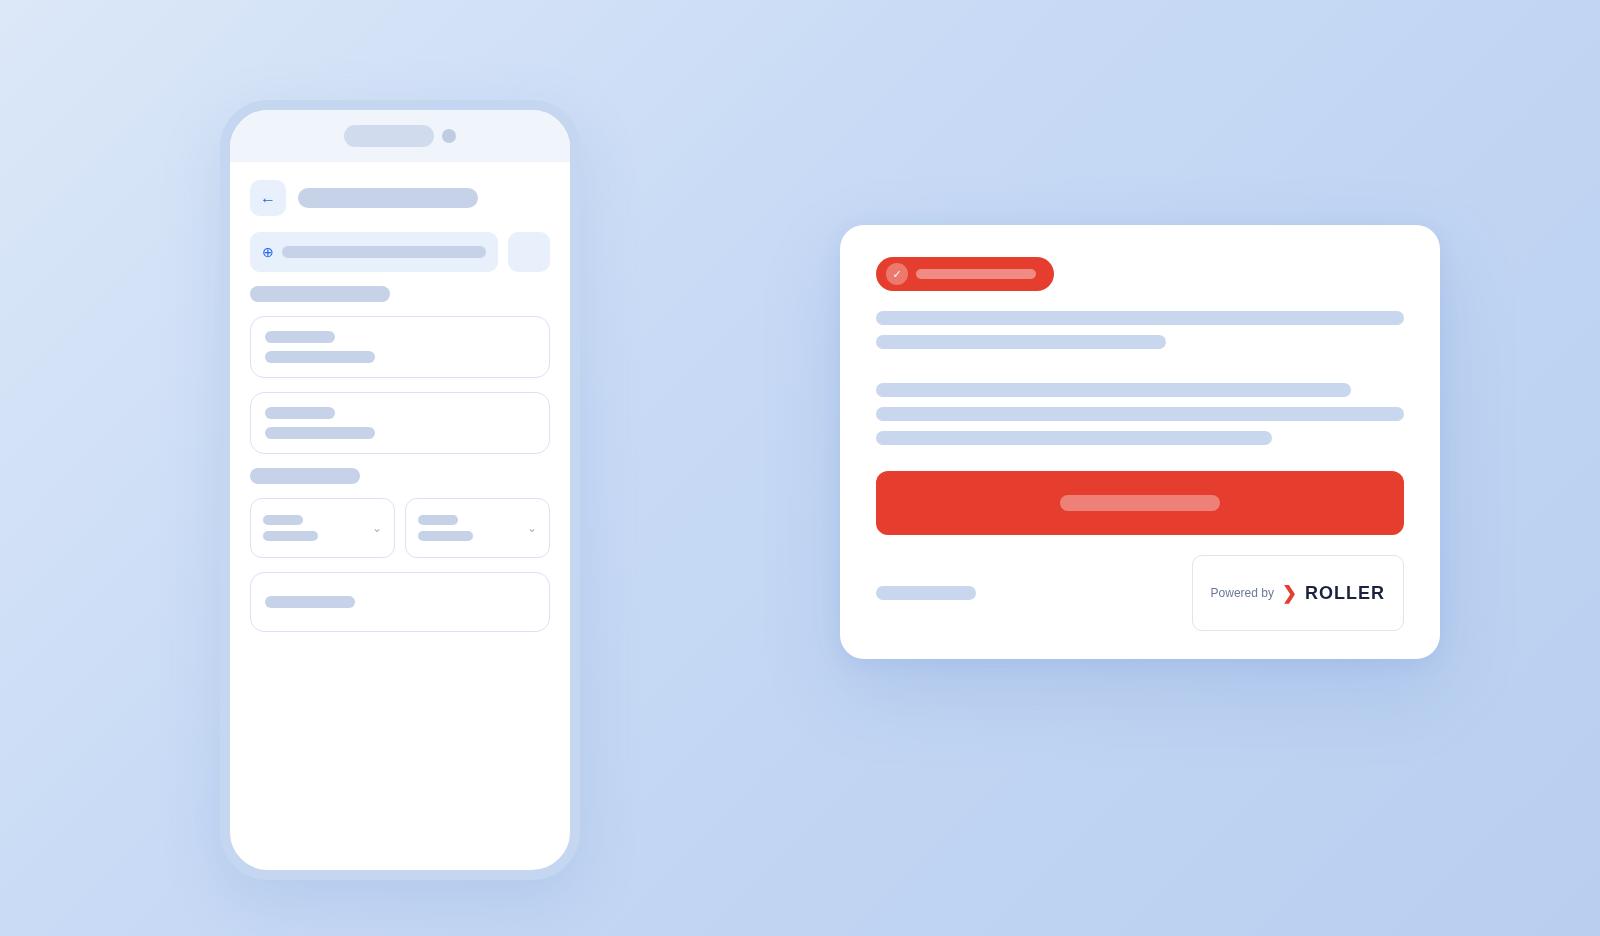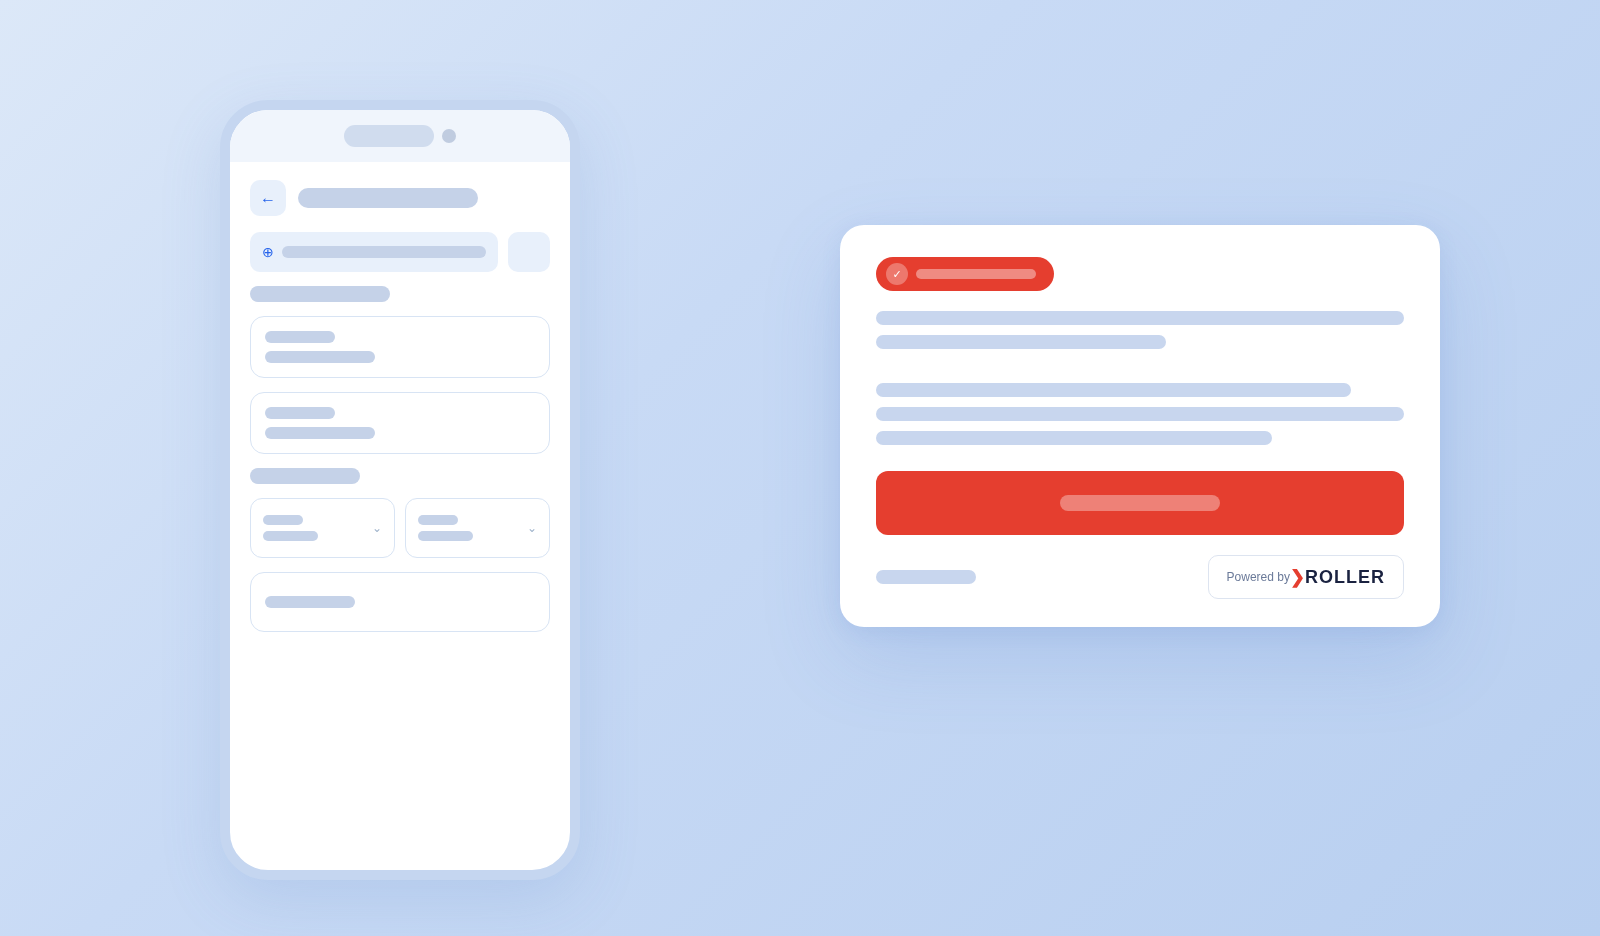--- a/index.html
+++ b/index.html
@@ -319,23 +319,24 @@
       height: 14px;
       width: 100px;
       background: #c8d6ee;
       border-radius: 7px;
     }
 
     
     .roller-badge {
       border: 1.5px solid #dde4f0;
       border-radius: 10px;
-      padding: 10px 18px;
-      display: flex;
-      align-items: center;
+      padding: 26px 18px;
+      display: flex;
+      align-items: center;
+      gap: 8px;
       background: #fff;
     }
 
     .powered-by-text {
       font-size: 12px;
       color: #6b7a99;
       white-space: nowrap;
     }
 
     .roller-chevron {

